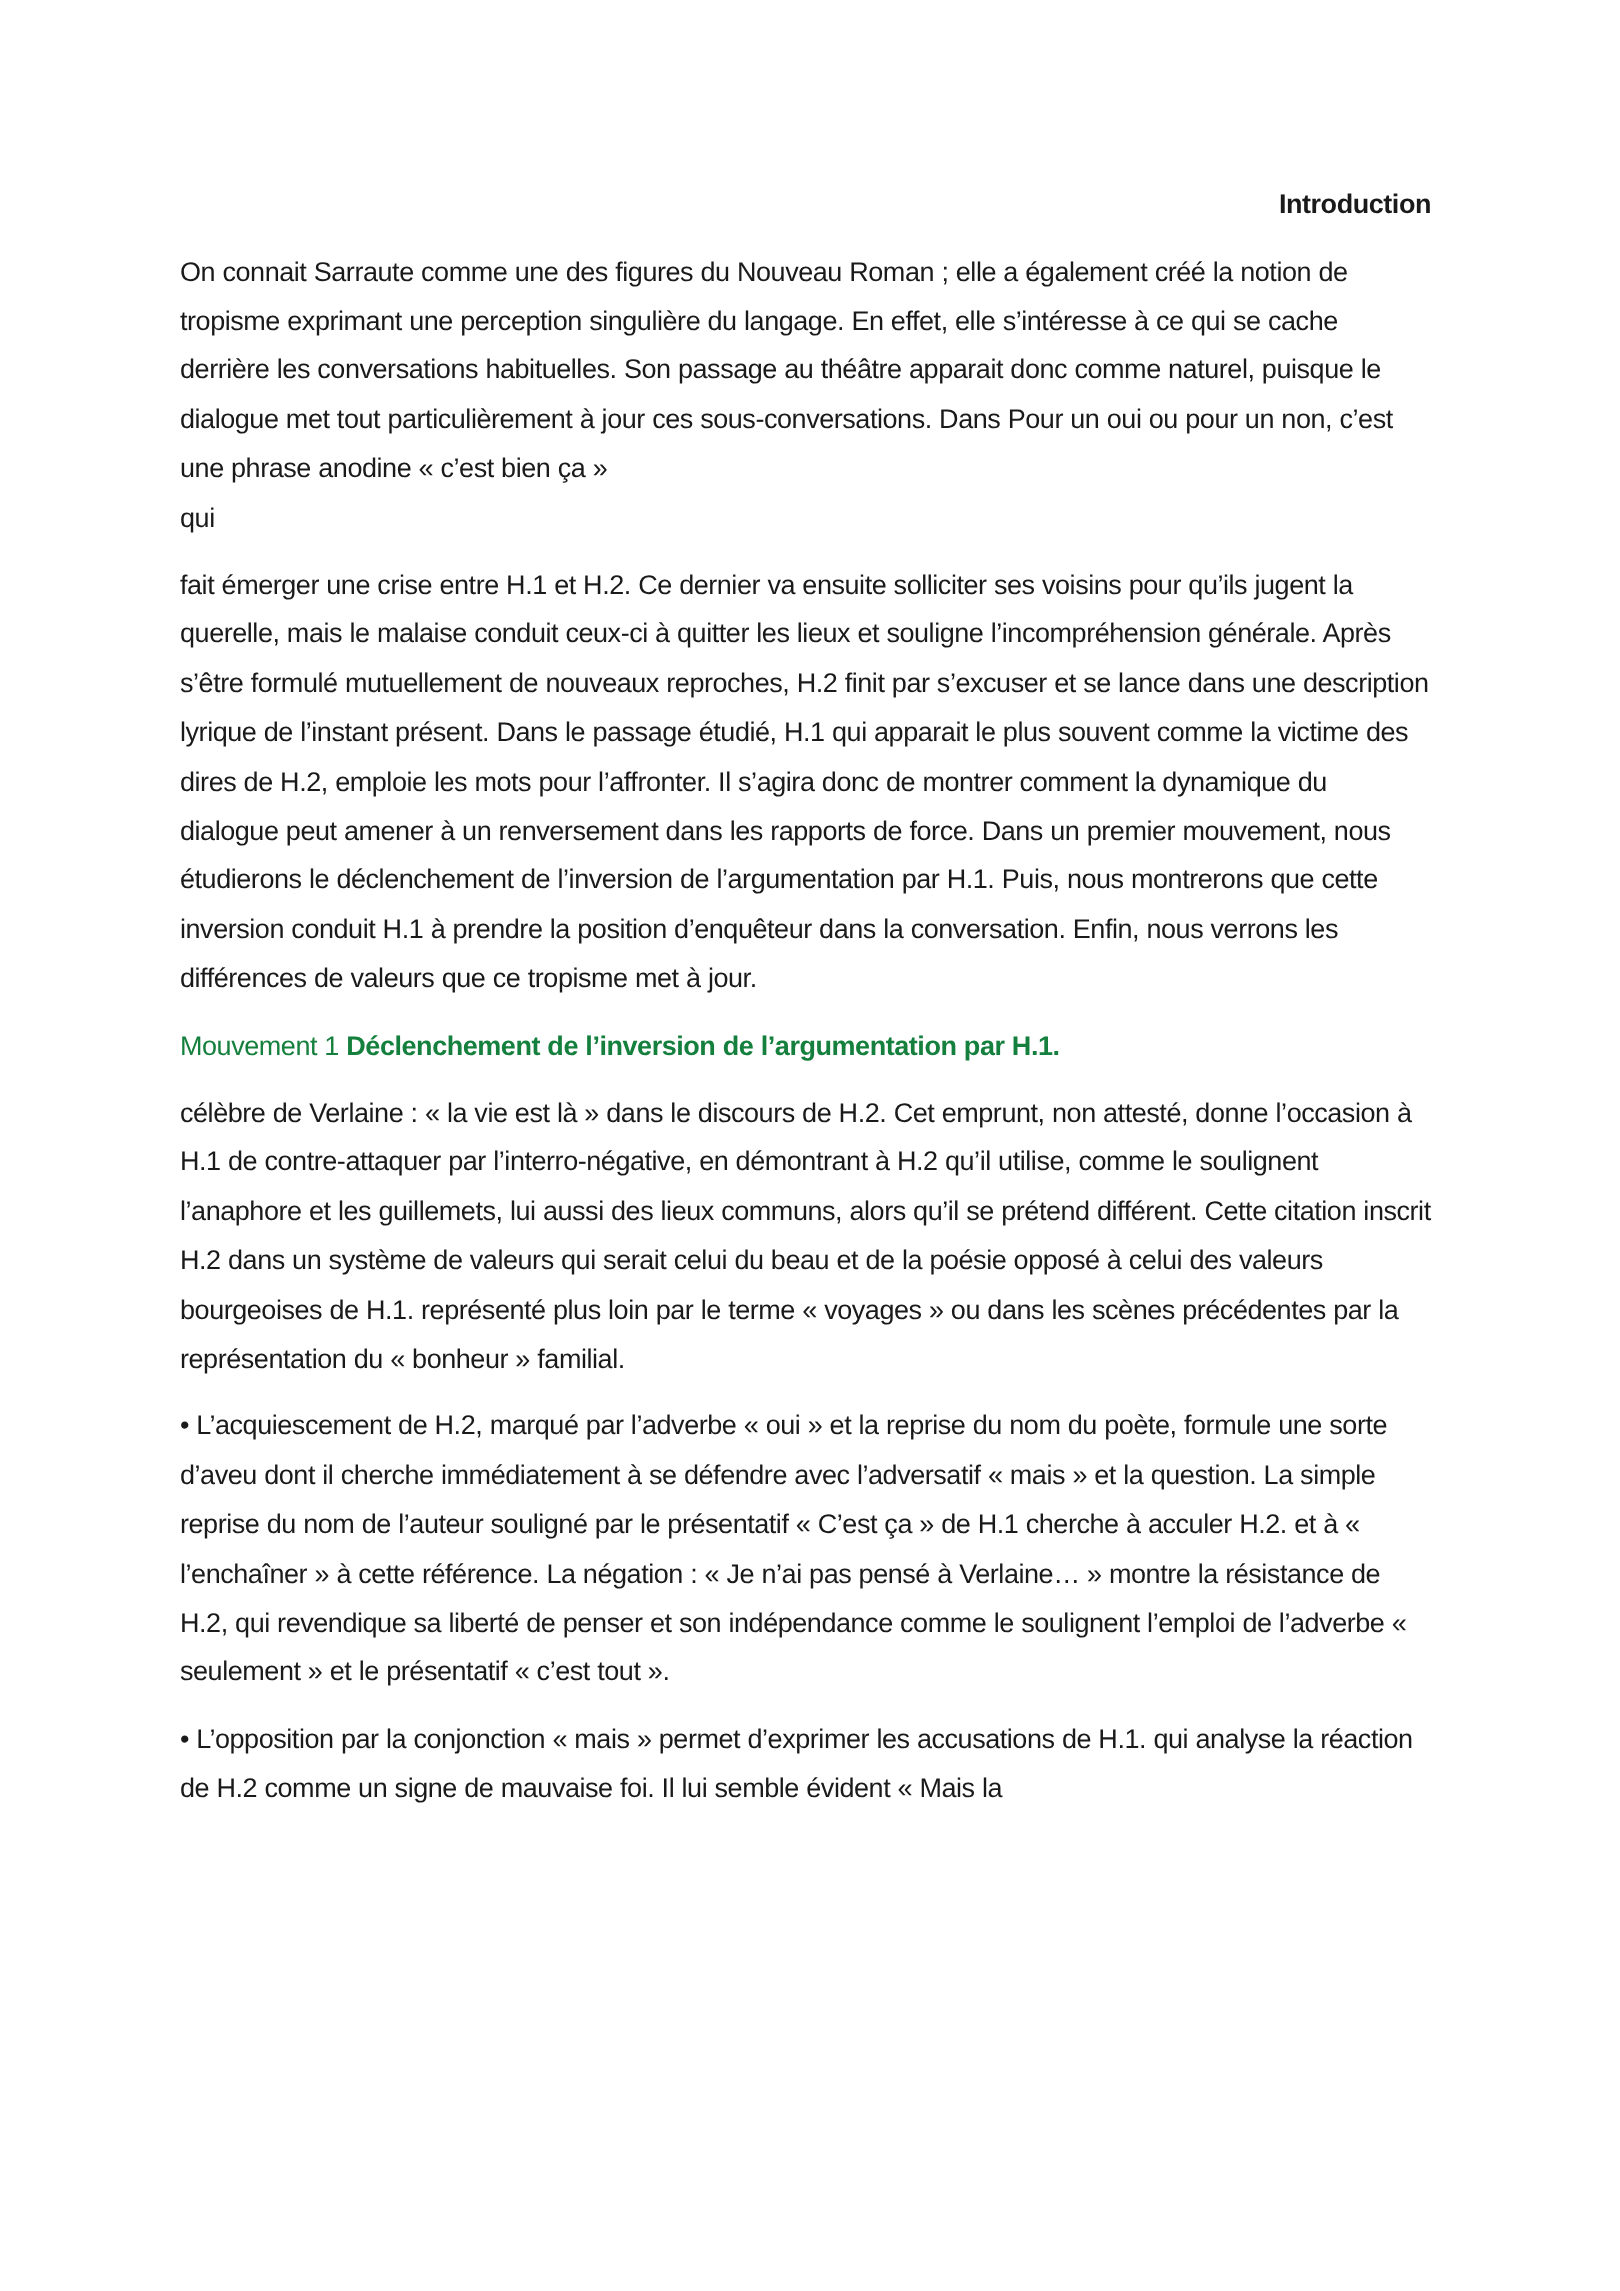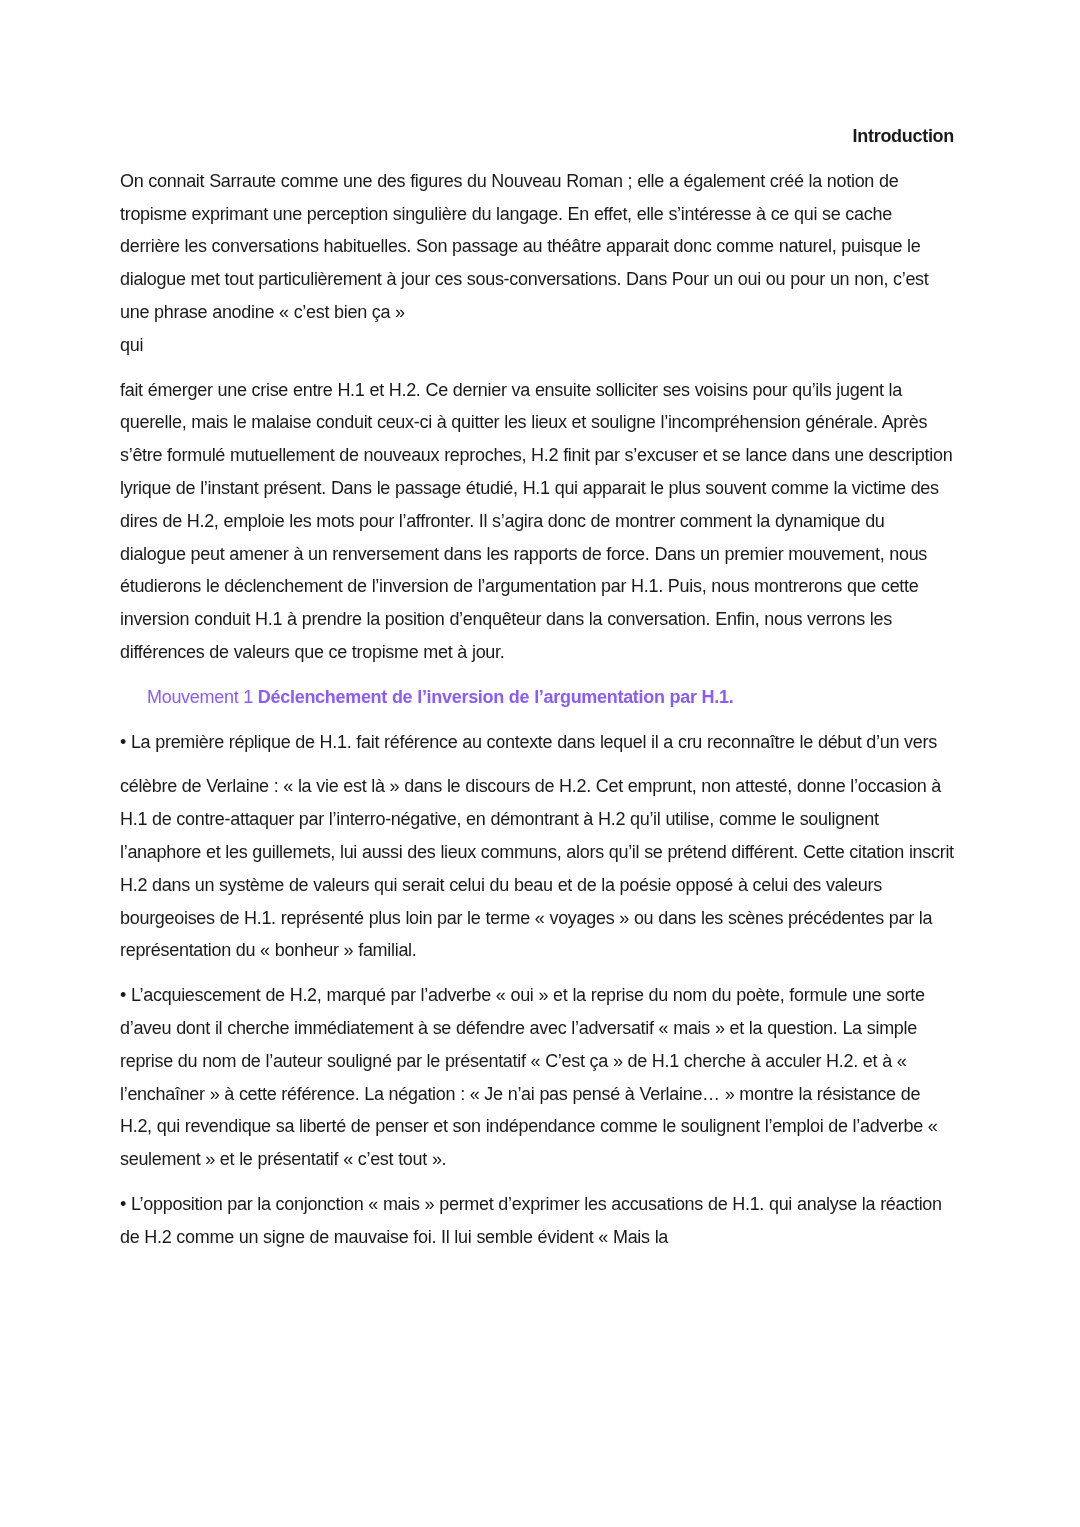--- a/index.html
+++ b/index.html
@@ -38,19 +38,18 @@
 </style>
 </head>
 <body style="background: rgb(255, 255, 255);">
 
 <div class="page">
   <div class="doc-content">
 
       <p class="doc-block" style="color: rgb(26, 26, 26); text-align: right;"><span class="b">Introduction</span></p>
       <p class="doc-block" style="color: rgb(26, 26, 26);"><span>On connait Sarraute comme une des figures du Nouveau Roman ; elle a également créé la notion de </span><span class="i">tropisme</span><span> exprimant une perception singulière du langage. En effet, elle s’intéresse à ce qui se cache derrière les conversations habituelles. Son passage au théâtre apparait donc comme naturel, puisque le dialogue met tout particulièrement à jour ces sous-conversations. Dans </span><span class="i">Pour un oui ou pour un non</span><span>, c’est une phrase anodine « c’est bien ça »</span><br><span>qui</span></p>
       <p class="doc-block" style="color: rgb(26, 26, 26);"><span>fait émerger une crise entre H.1 et H.2. Ce dernier va ensuite solliciter ses voisins pour qu’ils jugent la querelle, mais le malaise conduit ceux-ci à quitter les lieux et souligne l’incompréhension générale. Après s’être formulé mutuellement de nouveaux reproches, H.2 finit par s’excuser et se lance dans une description lyrique de l’instant présent. Dans le passage étudié, H.1 qui apparait le plus souvent comme la victime des dires de H.2, emploie les mots pour l’affronter. Il s’agira donc de montrer comment la dynamique du dialogue peut amener à un renversement dans les rapports de force. Dans un premier mouvement, nous étudierons le déclenchement de l’inversion de l’argumentation par H.1. Puis, nous montrerons que cette inversion conduit H.1 à prendre la position d’enquêteur dans la conversation. Enfin, nous verrons les différences de valeurs que ce tropisme met à jour.</span></p>
-      <p class="doc-block" style="color: #8b5cf6; margin-left: 27px;"><span>Mouvement 1 </span><span class="b">Déclenchement de l’inversion de l’argumentation par H.1.</span></p>
-      <p class="doc-block" style="color: rgb(26, 26, 26);"><span>• La première réplique de H.1. fait référence au contexte dans lequel il a cru reconnaître le début d’un vers</span></p>
+      <p class="doc-block" style="color: #15803d;"><span>Mouvement 1 </span><span class="b">Déclenchement de l’inversion de l’argumentation par H.1.</span></p>
       <p class="doc-block" style="color: rgb(26, 26, 26);"><span>célèbre de Verlaine : « la vie est là » dans le discours de H.2. Cet emprunt, non attesté, donne l’occasion à H.1 de contre-attaquer par l’interro-négative, en démontrant à H.2 qu’il utilise, comme le soulignent l’anaphore et les guillemets, lui aussi des lieux communs, alors qu’il se prétend différent. Cette citation inscrit H.2 dans un système de valeurs qui serait celui du beau et de la poésie opposé à celui des valeurs bourgeoises de H.1. représenté plus loin par le terme « voyages » ou dans les scènes précédentes par la représentation du « bonheur » familial.</span></p>
       <p class="doc-block" style="color: rgb(26, 26, 26);"><span>• L’acquiescement de H.2, marqué par l’adverbe « oui » et la reprise du nom du poète, formule une sorte d’aveu dont il cherche immédiatement à se défendre avec l’adversatif « mais » et la question. La simple reprise du nom de l’auteur souligné par le présentatif « C’est ça » de H.1 cherche à acculer H.2. et à « l’enchaîner » à cette référence. La négation : « Je n’ai pas pensé à Verlaine… » montre la résistance de H.2, qui revendique sa liberté de penser et son indépendance comme le soulignent l’emploi de l’adverbe « seulement » et le présentatif « c’est tout ».</span></p>
       <p class="doc-block" style="color: rgb(26, 26, 26);"><span>• L’opposition par la conjonction « mais » permet d’exprimer les accusations de H.1. qui analyse la réaction de H.2 comme un signe de mauvaise foi. Il lui semble évident « Mais la</span></p>
     </div>
 </div>
 
 </body></html>

